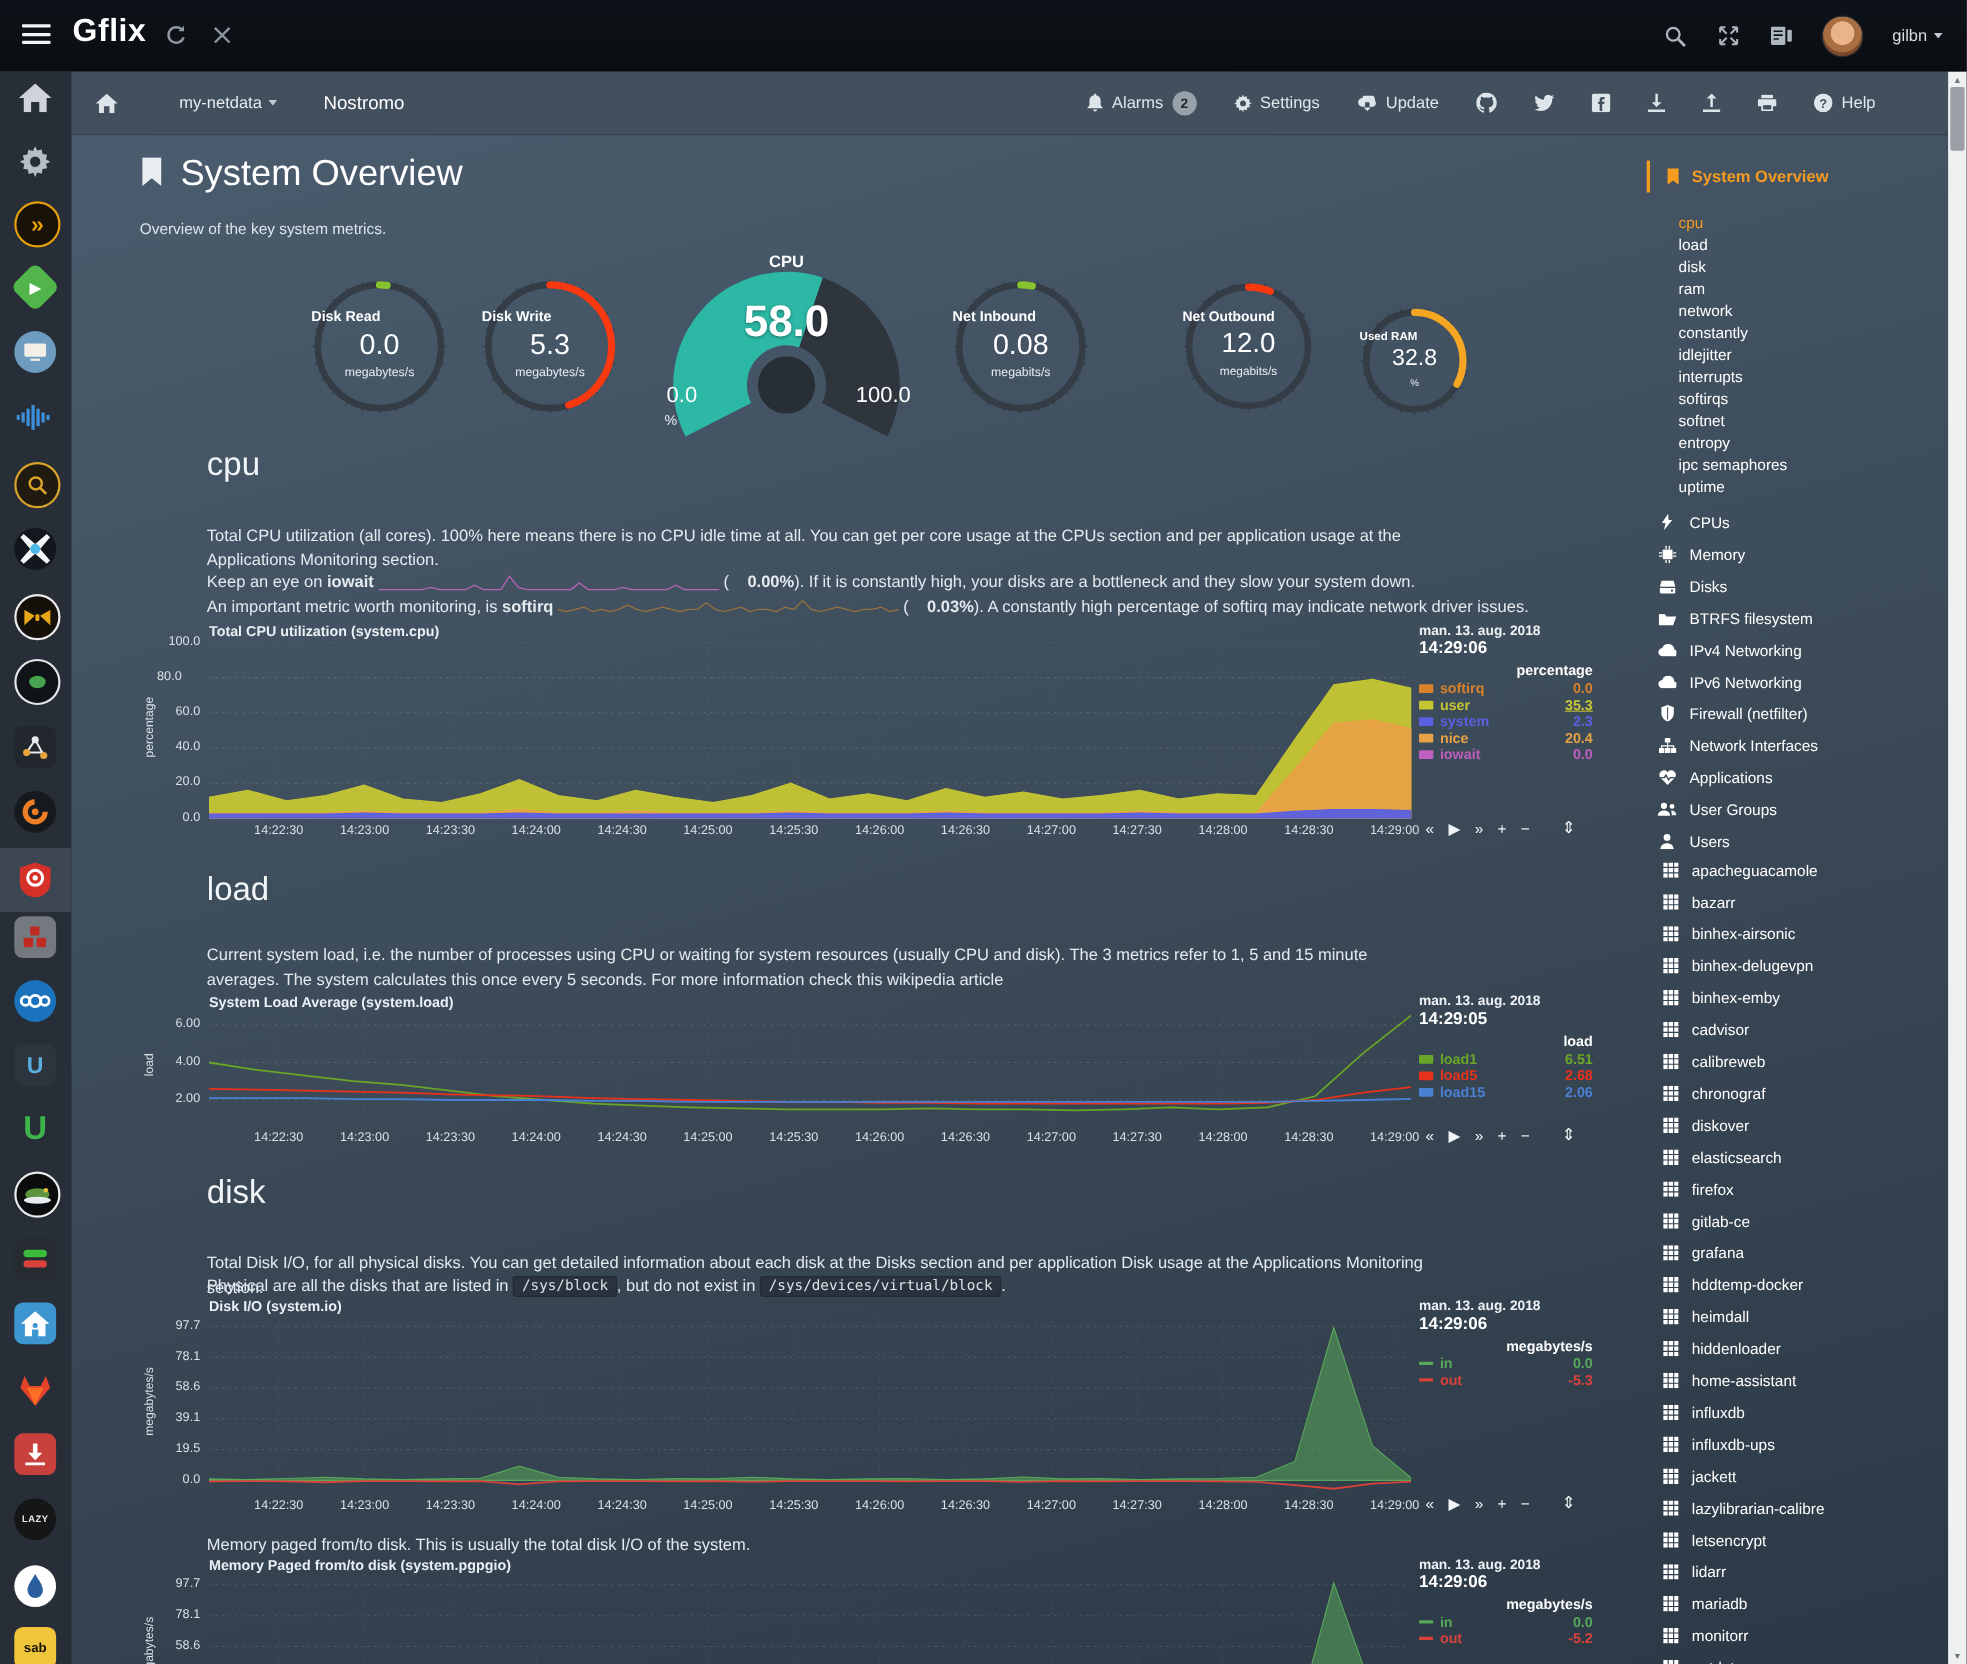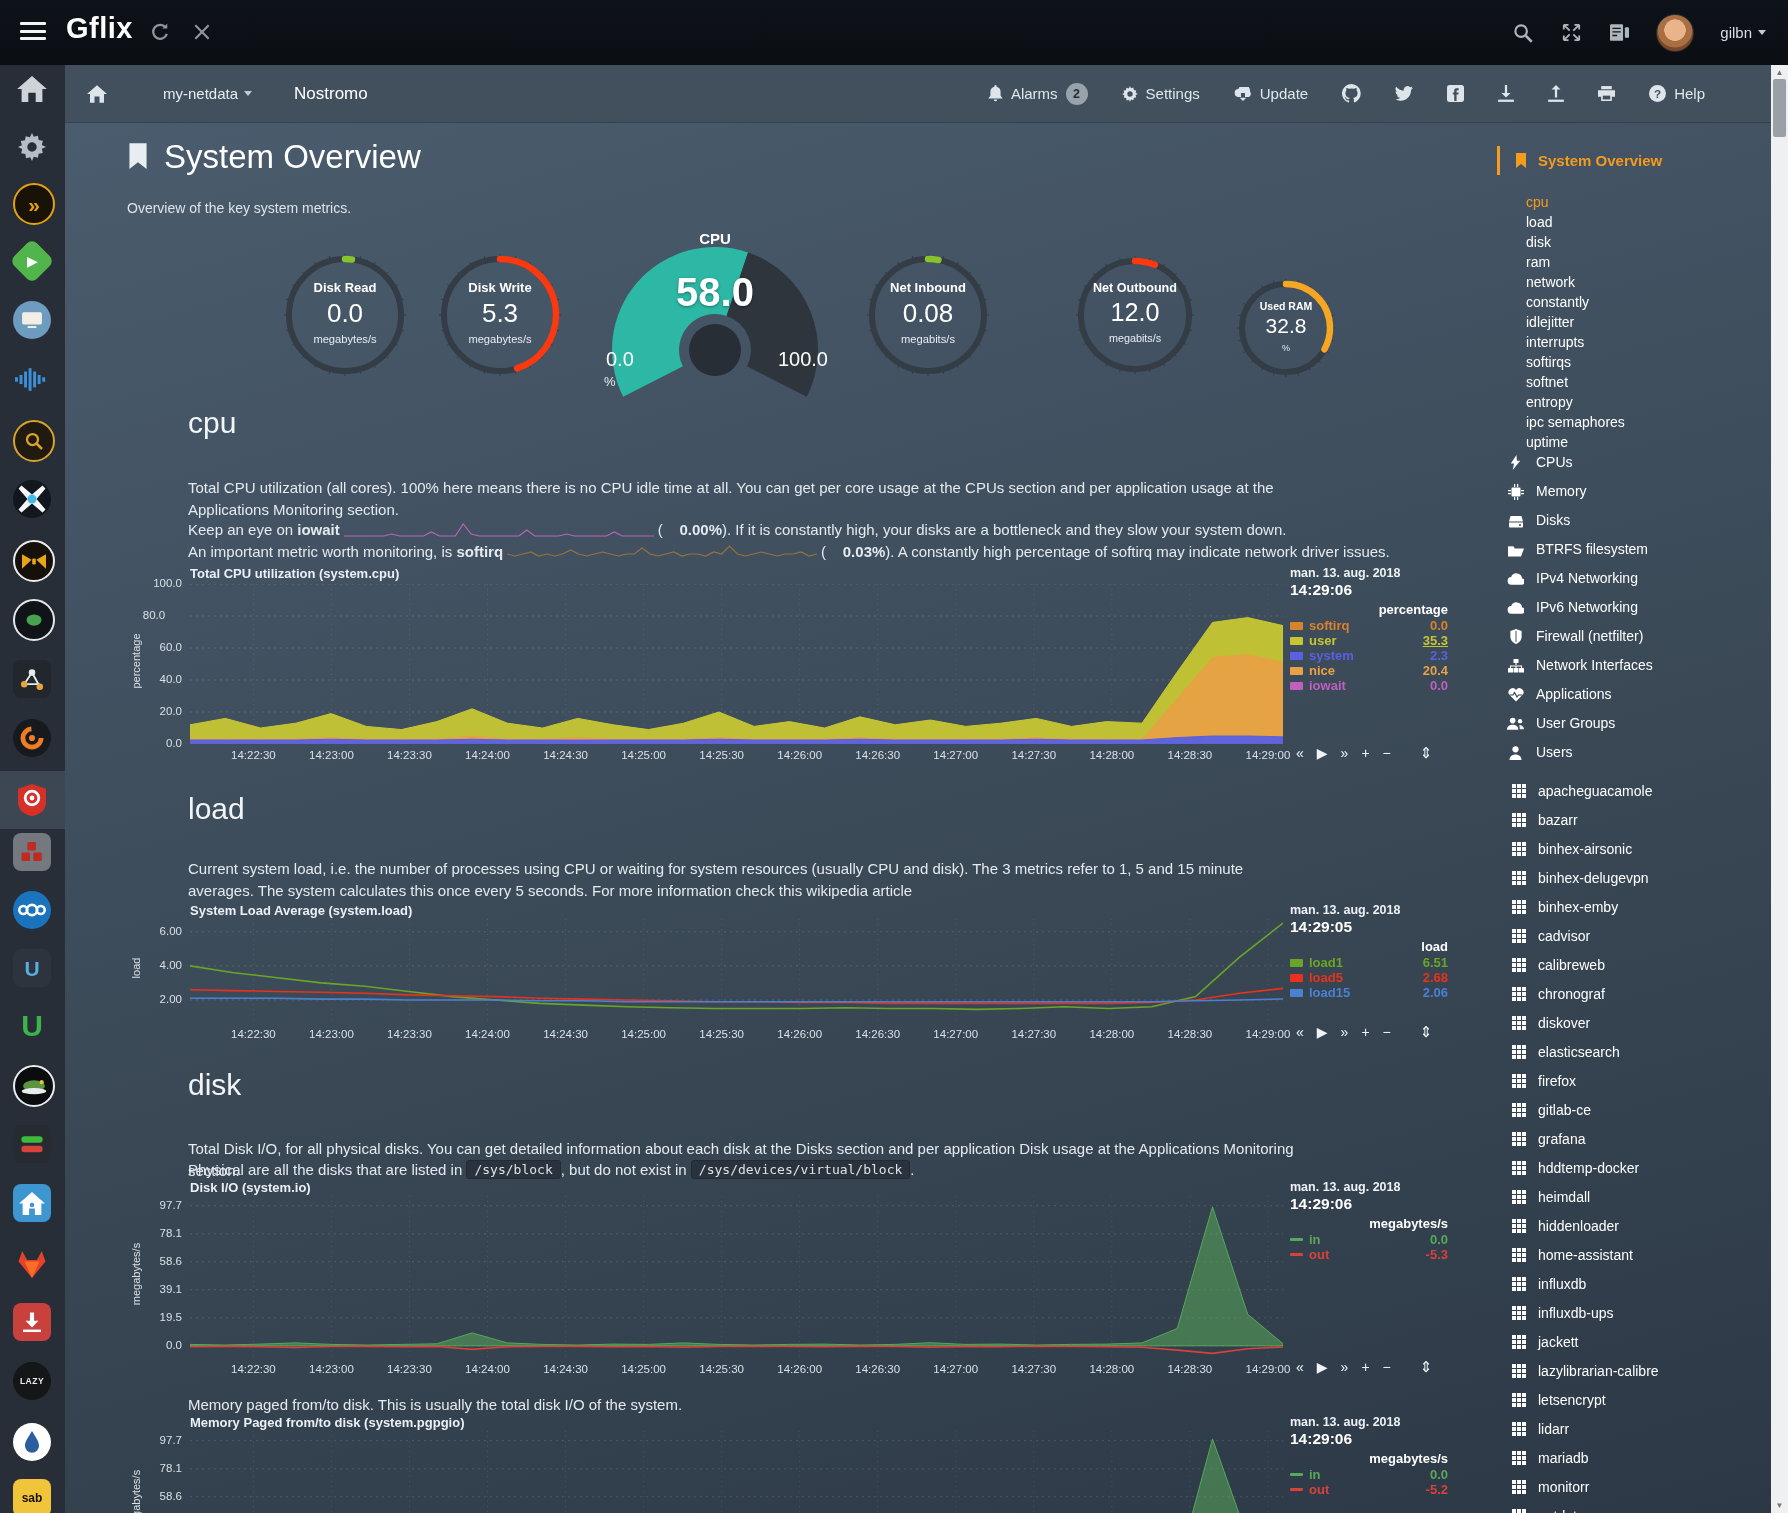--- a/index.html
+++ b/index.html
@@ -52,21 +52,21 @@
   #page-title{font-size:33px;color:#ffffff;font-weight:400;}
   #page-subtitle{position:absolute;left:127px;top:200px;font-size:14px;color:#dde4ea;}
   .sec-heading{position:absolute;left:188px;font-size:30px;color:#f2f5f8;font-weight:400;}
   .sec-desc{position:absolute;left:188px;font-size:15px;line-height:22px;color:#e4eaef;}
   .inline-row{position:absolute;left:188px;font-size:15px;color:#e4eaef;display:flex;align-items:center;white-space:pre;}
   .bold{font-weight:bold;}
   .chip{font-family:"DejaVu Sans Mono",monospace;font-size:13px;background:#2a333d;border:1px solid #222a32;border-radius:3px;padding:1px 7px;color:#dbe2e8;}
 
   
   .gauge{cursor:crosshair;}
-  .gauge .gl{position:absolute;width:100%;text-align:center;font-weight:bold;color:#fff;}
+  .gauge .gl{position:absolute;width:100%;text-align:left;font-weight:bold;color:#fff;}
   .gauge .gv{position:absolute;width:100%;text-align:center;color:#fff;}
   .gauge .gu{position:absolute;width:100%;text-align:center;color:#e8edf2;}
   #cpu-gauge-title{position:absolute;top:2px;width:100%;text-align:center;font-size:15px;font-weight:bold;color:#fff;}
   #cpu-gauge-value{position:absolute;top:42px;width:100%;text-align:center;font-size:40px;font-weight:bold;color:#fff;text-shadow:0 1px 3px rgba(0,0,0,.4);}
   #cpu-gauge-min{position:absolute;left:6px;top:120px;font-size:20px;color:#fff;}
   #cpu-gauge-max{position:absolute;right:2px;top:120px;font-size:20px;color:#fff;}
   #cpu-gauge-unit{position:absolute;left:4px;top:146px;font-size:13px;color:#e8edf2;}
 
   
   .chart{overflow:visible;cursor:crosshair;}
@@ -87,21 +87,21 @@
   .ctoolbar .rs{margin-left:16px;font-size:15px;}
 
   
   #right-sidebar{position:absolute;left:1497px;top:122px;width:274px;height:1391px;font-size:14px;color:#ffffff;}
   #rs-title{position:absolute;left:0;top:24px;display:flex;align-items:center;gap:10px;color:#f59b1e;font-weight:bold;font-size:15px;border-left:3px solid #f59b1e;padding:6px 0 6px 14px;cursor:pointer;}
   #rs-title .ic{width:14px;height:16px;color:#f59b1e;}
   #rs-menu{position:absolute;left:29px;top:70px;}
   .rs-mi{height:20px;line-height:20px;cursor:pointer;color:#fff;}
   .rs-mi.active{color:#f59b1e;}
   #rs-sections{position:absolute;left:10px;top:332px;}
-  .rs-sec{height:29px;display:flex;align-items:flex-start;gap:12px;cursor:pointer;}
+  .rs-sec{height:29px;display:flex;align-items:flex-end;gap:12px;cursor:pointer;}
   .rs-sec .ic{width:17px;height:17px;color:#fff;flex:0 0 17px;}
   #rs-apps{position:absolute;left:14px;top:654px;}
   .rs-app{height:29px;display:flex;align-items:center;gap:12px;cursor:pointer;}
   .rs-app .ic{width:15px;height:15px;color:#fff;flex:0 0 15px;}
 
   .sparkline{display:inline-block;margin:0 4px;}
 </style>
 </head>
 <body>
 

